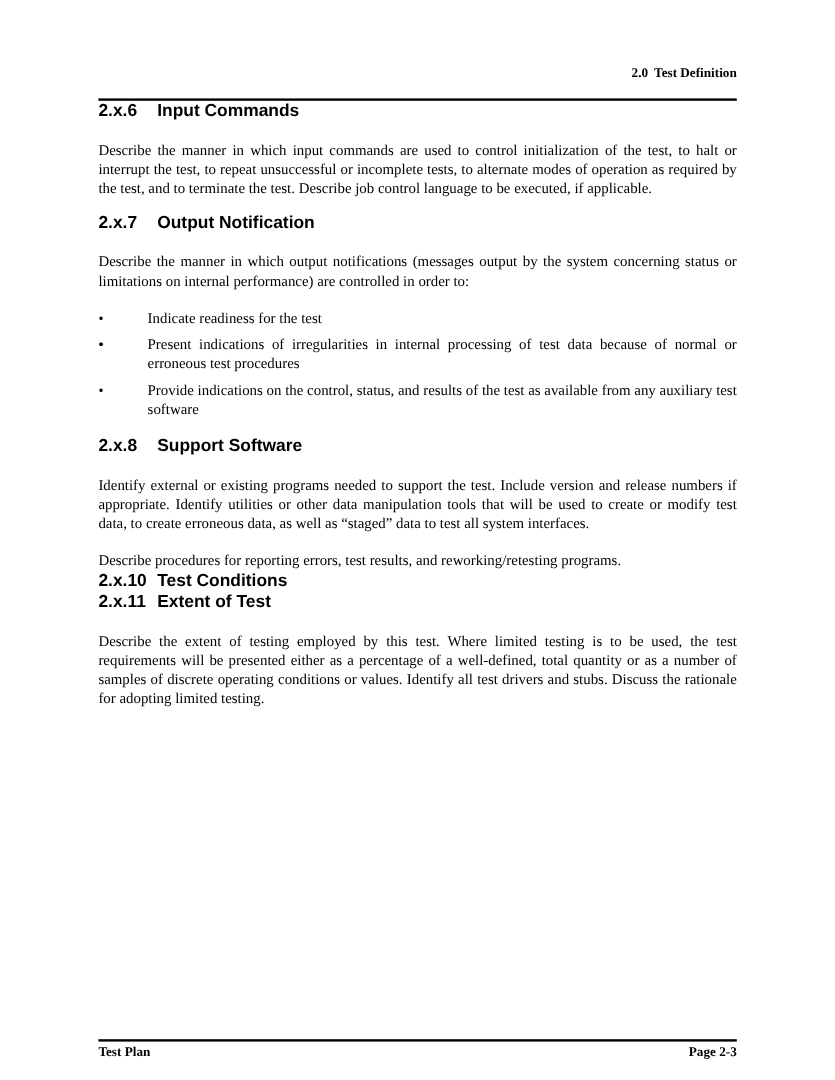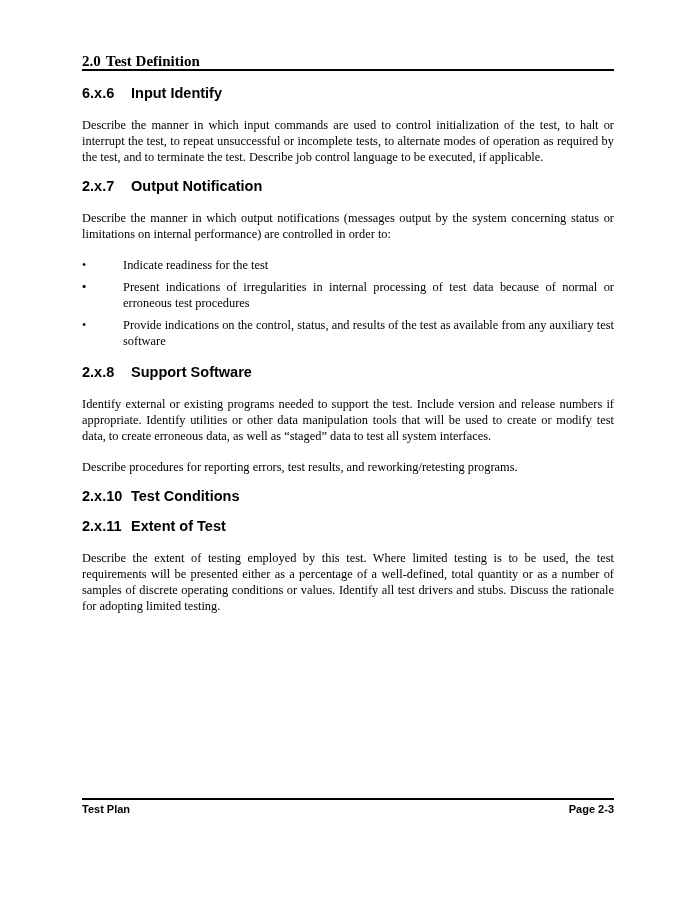--- a/index.html
+++ b/index.html
@@ -1,58 +1,58 @@
 <!DOCTYPE html>
 <html><head>
   <meta charset="utf-8">
   <style>
     html, body { margin: 0; padding: 0; background: #ffffff; }
     body { width: 696px; height: 900px; position: relative; overflow: hidden; color: #000; }
     .page { position: absolute; left: 82px; top: 0; width: 532px; height: 900px; }
     .running-header {
       position: absolute; top: 55px; left: 0; width: 532px;
-      text-align: left; font-family: "Liberation Serif", serif; font-weight: bold; font-size: 15px;
-      line-height: 13px; padding-bottom: 1px; border-bottom: 2px solid #000;
+      text-align: right; font-family: "Liberation Serif", serif; font-weight: bold; font-size: 11px;
+      line-height: 13px; padding-bottom: 14px; border-bottom: 2px solid #000;
     }
     .running-header span.num { margin-right: 5px; }
     .content { position: absolute; top: 84px; left: 0; width: 532px; }
     h2 {
       font-family: "Liberation Sans", sans-serif; font-weight: bold; font-size: 14.5px;
       margin: 0; line-height: 18px; white-space: nowrap;
     }
     h2 .sec-num { display: inline-block; width: 49px; }
     p, li {
       font-family: "Liberation Serif", serif; font-size: 12.4px; line-height: 16px;
       text-align: justify; margin: 0;
     }
     .sec { margin-bottom: 0; }
     .sec p { margin-top: 15px; }
     ul.bullets { list-style: none; padding: 0; margin: 15px 0 0 0; }
     ul.bullets li { position: relative; padding-left: 41px; margin-bottom: 6px; }
     ul.bullets li .bullet { position: absolute; left: 0; top: 0; font-size: 12px; }
     .footer {
-      position: absolute; top: 798px; left: 0; width: 532px;
+      position: absolute; top: 866px; left: 0; width: 532px;
       border-top: 2px solid #000; padding-top: 3px;
-      font-family: Liberation Sans, sans-serif; font-weight: bold; font-size: 11px;
+      font-family: Liberation Serif, serif; font-weight: bold; font-size: 11px;
       display: flex; justify-content: space-between;
     }
   </style>
 </head>
 <body>
 
 <div class="page">
 
   <div class="running-header">
     <span class="num">2.0</span><span>Test Definition</span>
   </div>
 
   <div class="content">
 
     <div class="sec">
-      <h2><span class="sec-num">6.x.6</span><span>Input Identify</span></h2>
+      <h2><span class="sec-num">2.x.6</span><span>Input Commands</span></h2>
       <p>Describe the manner in which input commands are used to control initialization of the test, to halt or interrupt the test, to repeat unsuccessful or incomplete tests, to alternate modes of operation as required by the test, and to terminate the test.  Describe job control language to be executed, if applicable.</p>
     </div>
 
     <div class="sec" style="margin-top:12px">
       <h2><span class="sec-num">2.x.7</span><span>Output Notification</span></h2>
       <p>Describe the manner in which output notifications (messages output by the system concerning status or limitations on internal performance) are controlled in order to:</p>
       <ul class="bullets">
         <li><span class="bullet">•</span><span>Indicate readiness for the test</span></li>
         <li><span class="bullet">•</span></li>
         <li><span class="bullet">•</span><span>Present indications of irregularities in internal processing of test data because of normal or erroneous test procedures</span></li>
@@ -62,25 +62,25 @@
 
     <div class="sec" style="margin-top:14px">
       <h2><span class="sec-num">2.x.8</span><span>Support Software</span></h2>
       <p>Identify external or existing programs needed to support the test.  Include version and release numbers if appropriate.  Identify utilities or other data manipulation tools that will be used to create or modify test data, to create erroneous data, as well as “staged” data to test all system interfaces.</p>
     </div>
 
     <div class="sec" style="margin-top:12px">
       <p>Describe procedures for reporting errors, test results, and reworking/retesting programs.</p>
     </div>
 
-    <div class="sec" style="margin-top:12px">
+    <div class="sec" style="">
       <h2><span class="sec-num">2.x.10</span><span>Test Conditions</span></h2>
     </div>
 
-    <div class="sec" style="margin-top:12px">
+    <div class="sec" style="">
       <h2><span class="sec-num">2.x.11</span><span>Extent of Test</span></h2>
       <p>Describe the extent of testing employed by this test.  Where limited testing is to be used, the test requirements will be presented either as a percentage of a well-defined, total quantity or as a number of samples of discrete operating conditions or values.  Identify all test drivers and stubs.  Discuss the rationale for adopting limited testing.</p>
     </div>
 
   </div>
 
   <div class="footer">
     <span>Test Plan</span>
     <span>Page 2-3</span>
   </div>

